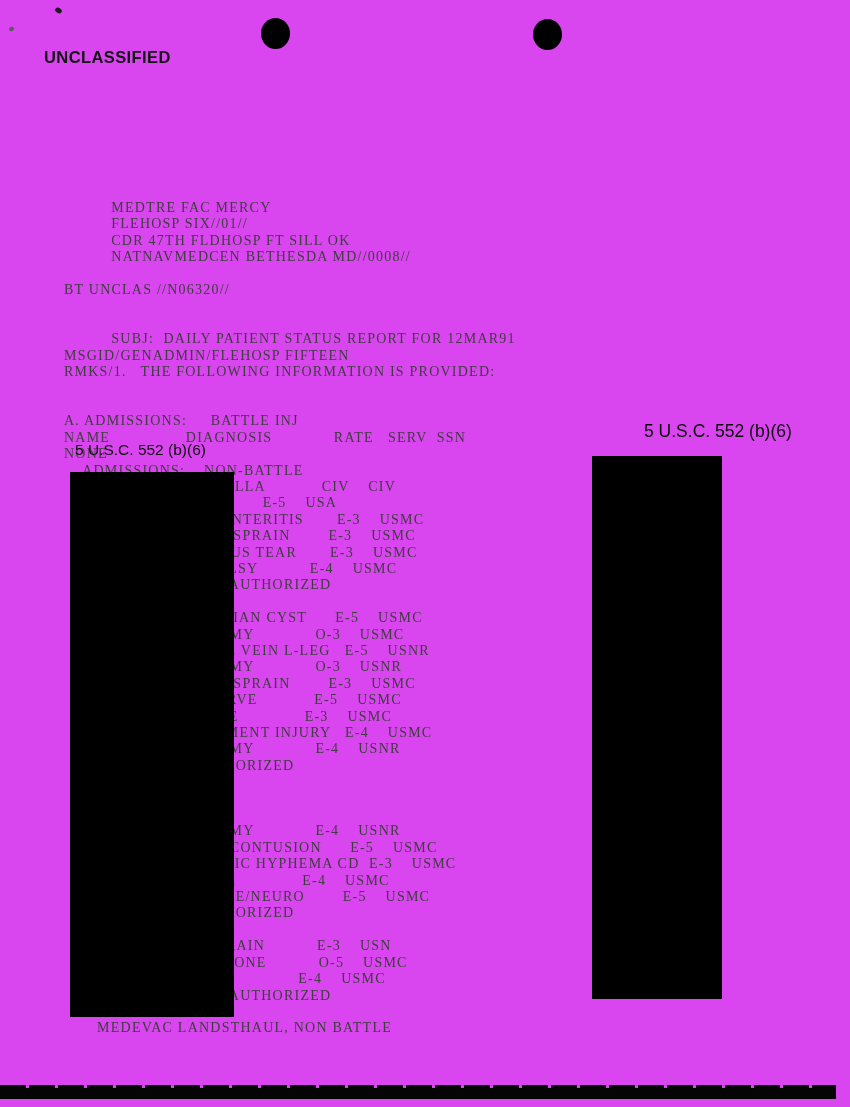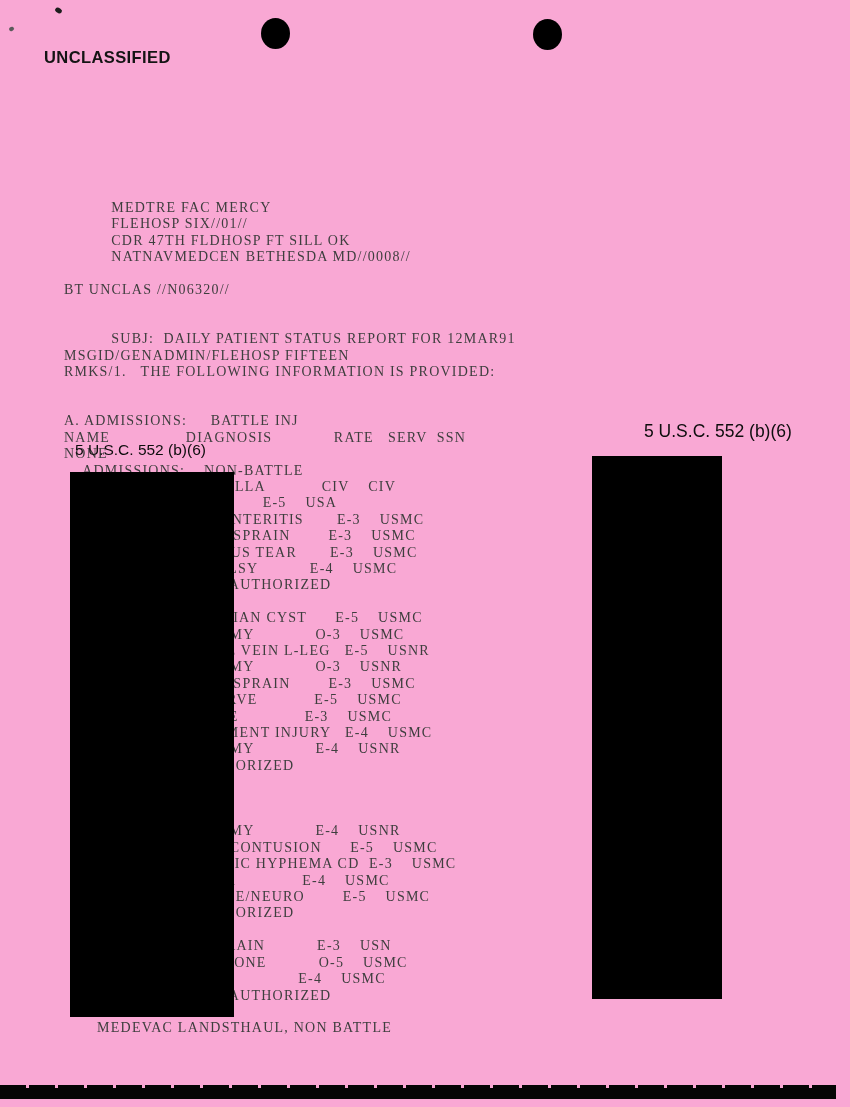--- a/index.html
+++ b/index.html
@@ -4,21 +4,21 @@
 <style>
   html, body {
     margin: 0;
     padding: 0;
     background: #ffffff;
   }
   .page {
     position: relative;
     width: 850px;
     height: 1107px;
-    background: #f9a8d4;
+    background: #d946ef;
     overflow: hidden;
     font-family: "Liberation Sans", sans-serif;
   }
   .classification {
     position: absolute;
     left: 44px;
     top: 48px;
     font-family: "Liberation Sans", sans-serif;
     font-weight: 700;
     font-size: 16.5px;

